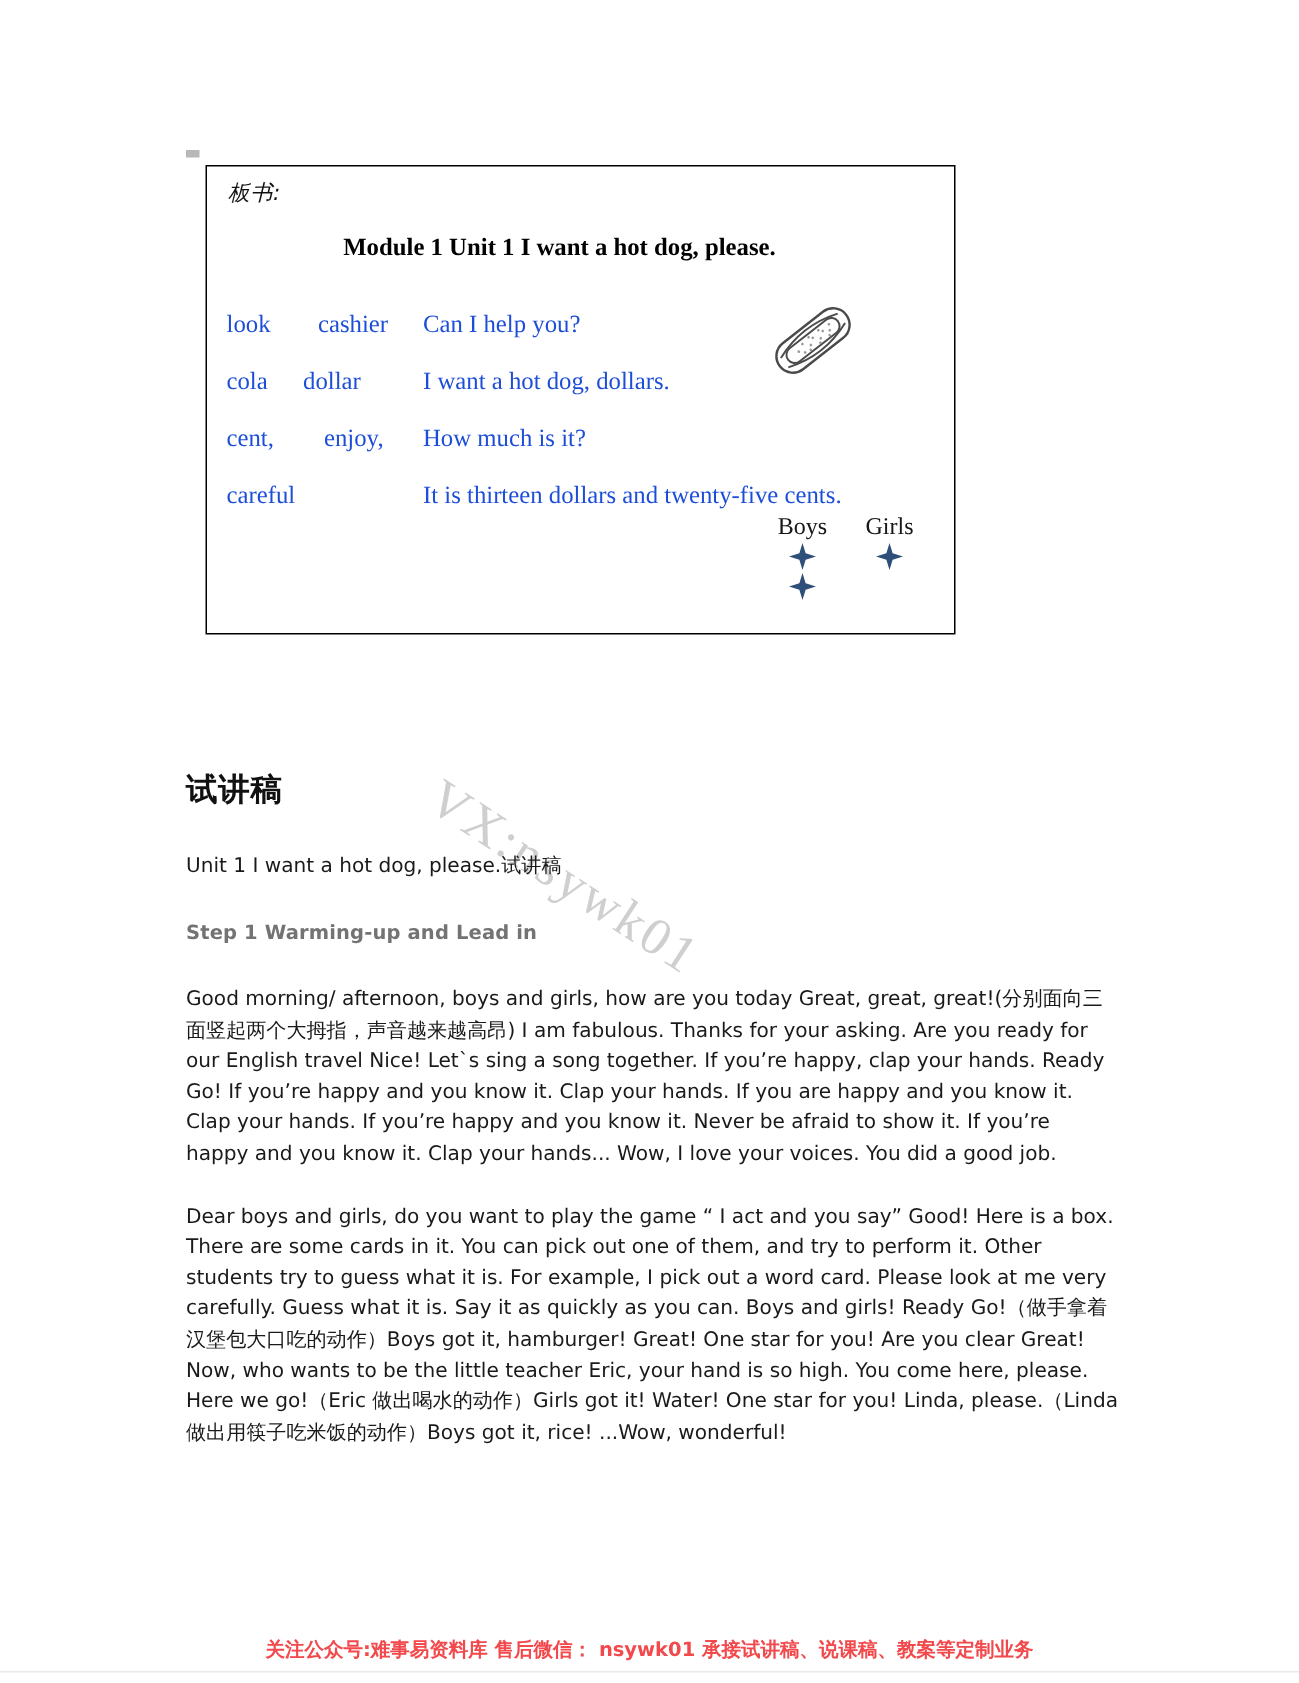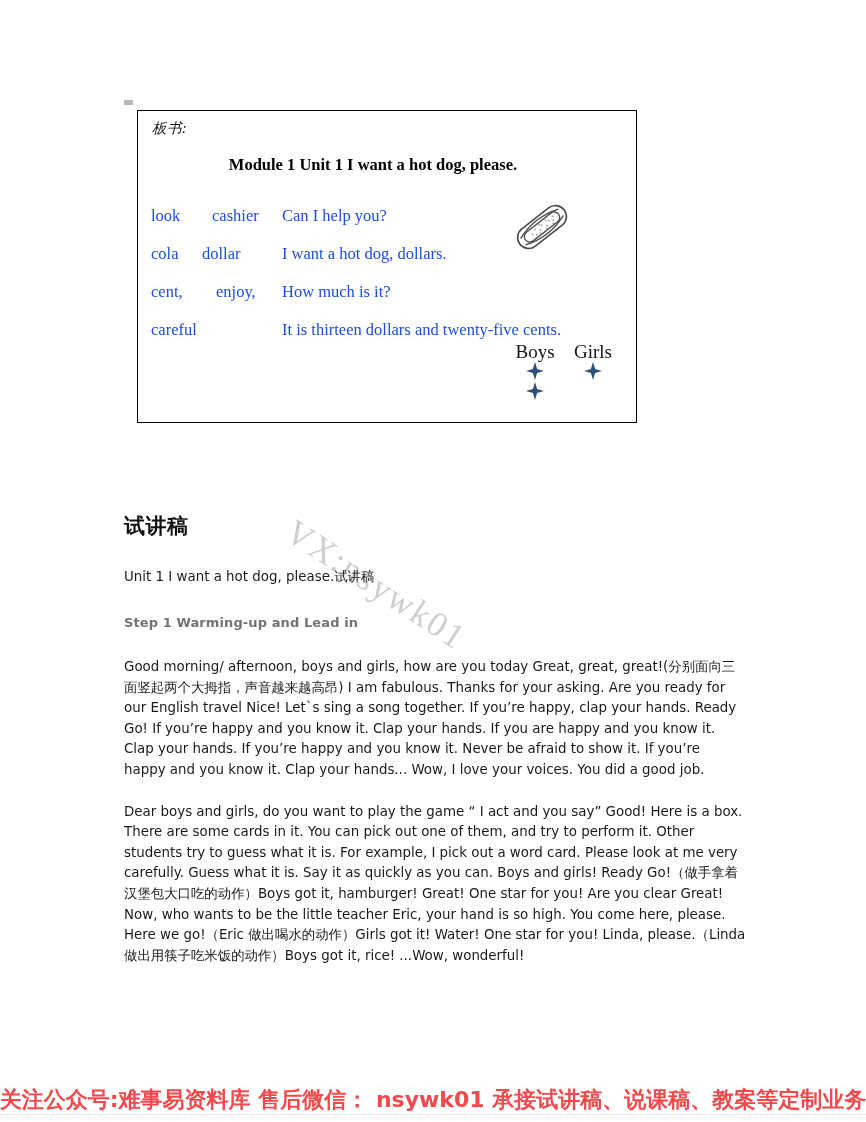--- a/index.html
+++ b/index.html
@@ -82,21 +82,21 @@
   }
   .score-col {
     position: absolute;
     width: 50px;
     text-align: center;
   }
   #col-boys { left: 2px; }
   #col-girls { left: 60px; }
   .score-label {
     font-family: "Liberation Serif", serif;
-    font-size: 19px;
+    font-size: 16px;
     color: #161616;
     display: block;
     line-height: 18px;
   }
   .star-wrap { display: block; margin-top: 1px; }
   .star-wrap svg { display: block; margin: -1px auto; }
 
   
   #watermark {
     position: absolute;
@@ -158,21 +158,21 @@
     width: 866px;
     height: 42px;
     background: #ffffff;
     display: flex;
     align-items: center;
     justify-content: center;
   }
   #footer-text {
     font-family: "DejaVu Sans", sans-serif;
     font-weight: bold;
-    font-size: 22px;
+    font-size: 13px;
     color: #f2494c;
     white-space: nowrap;
     letter-spacing: 0px;
     padding-bottom: 2px;
   }
   #footer-rule {
     position: absolute;
     left: 0; bottom: 7px;
     width: 866px; height: 1px;
     background: #e9e9e9;

